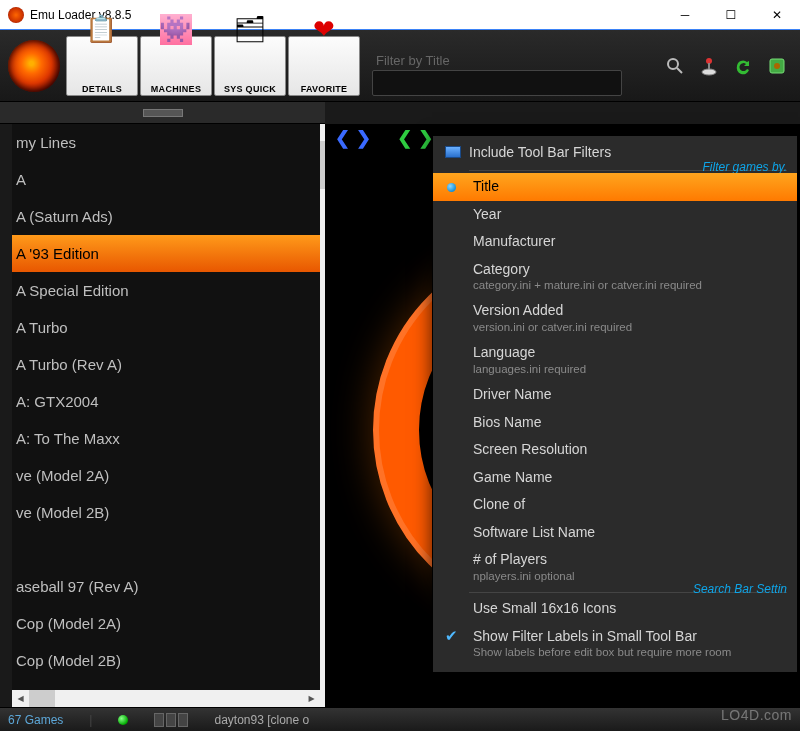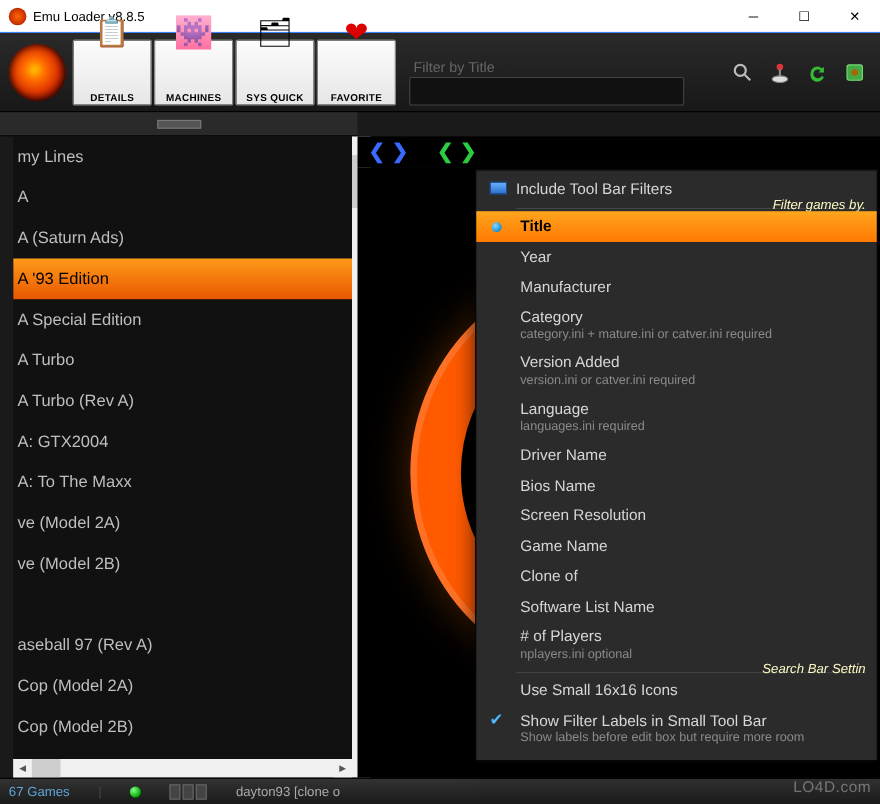--- a/index.html
+++ b/index.html
@@ -59,28 +59,28 @@
 
 
 .status { position:absolute; bottom:0; left:0; right:0; height:24px; background:linear-gradient(#333,#1a1a1a); display:flex; align-items:center; font-size:12px; color:#5da7d8; padding:0 8px; gap:26px; border-top:1px solid #000;}
 .status .sep{color:#444}
 .status .led{width:10px;height:10px;border-radius:50%;background:radial-gradient(circle at 35% 35%,#8f8,#0a0 70%);}
 .status .clone{color:#aaa}
 .status .chips{display:flex;gap:2px}
 .status .chips span{width:10px;height:14px;background:#444;border:1px solid #666;}
 
 
-.menu { position:absolute; top:124px; left:432px; width:366px; background:#2b2b2b; border:1px solid #000; box-shadow:0 4px 18px rgba(0,0,0,0.7); color:#d6d6d6; font-size:14px; padding:4px 0 8px 0; }
+.menu { position:absolute; top:105px; left:432px; width:366px; background:#2b2b2b; border:1px solid #000; box-shadow:0 4px 18px rgba(0,0,0,0.7); color:#d6d6d6; font-size:14px; padding:4px 0 8px 0; }
 .menu .m-item { padding:5px 14px 5px 40px; position:relative; line-height:1.25; }
-.menu .m-item.hover { background:linear-gradient(#ffa51e,#ff7a00); color:#000;font-weight:bold; }
+.menu .m-item.hover { background:linear-gradient(#ffa51e,#ff7a00); color:#000; }
 .menu .m-item .sub { font-size:11.5px; color:#8a8a8a; }
 .menu .m-item .check { color:#4fb9ff; font-size:15px; position:absolute; left:12px; top:4px;}
 .menu .bullet{position:absolute;left:14px;top:10px;width:9px;height:9px;border-radius:50%;background:radial-gradient(circle at 35% 35%,#8ad6ff,#1590d8 70%);}
 .menu .sep-line { height:1px; background:#444; margin:4px 10px 2px 36px; position:relative; }
-.menu .sep-line .cap { position:absolute; right:0; top:-10px; font-size:12px; color:#fef9c3; font-style:italic; white-space:nowrap; }
+.menu .sep-line .cap { position:absolute; right:0; top:-10px; font-size:12px; color:#0ea5e9; font-style:italic; white-space:nowrap; }
 .menu .m-head { display:flex; align-items:center; gap:8px; padding:4px 12px 6px 12px; }
 .menu .m-head .winicon{ width:16px; height:12px; background:linear-gradient(#6ab0ff,#2a70cc); border:1px solid #1a4a88; }
 
 .watermark { position:absolute; right:8px; bottom:8px; font-size:14px; color:rgba(255,255,255,0.35); font-weight:500; letter-spacing:.5px;}
 </style>
 </head>
 <body>
 
 <div class="titlebar">
   <div class="app-icon"></div>

